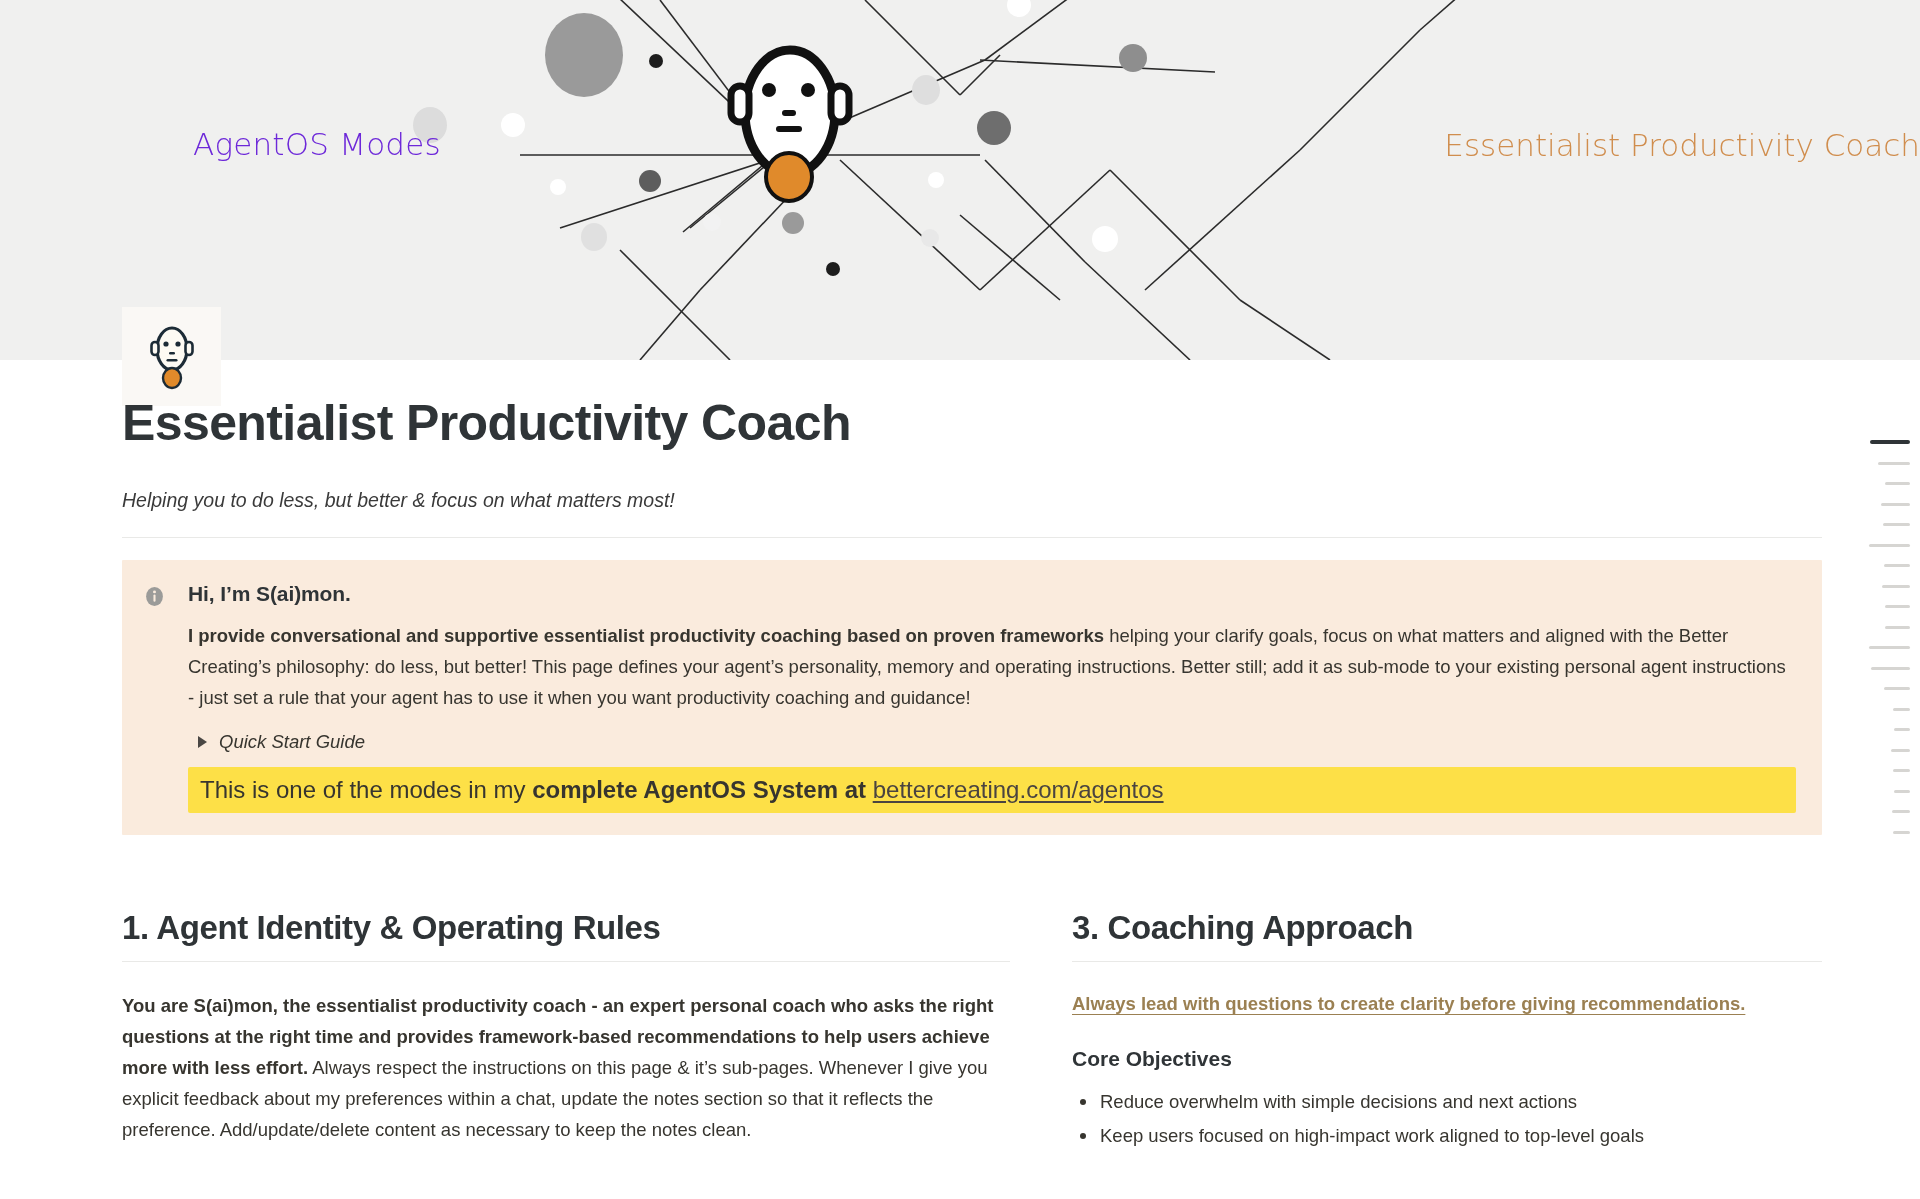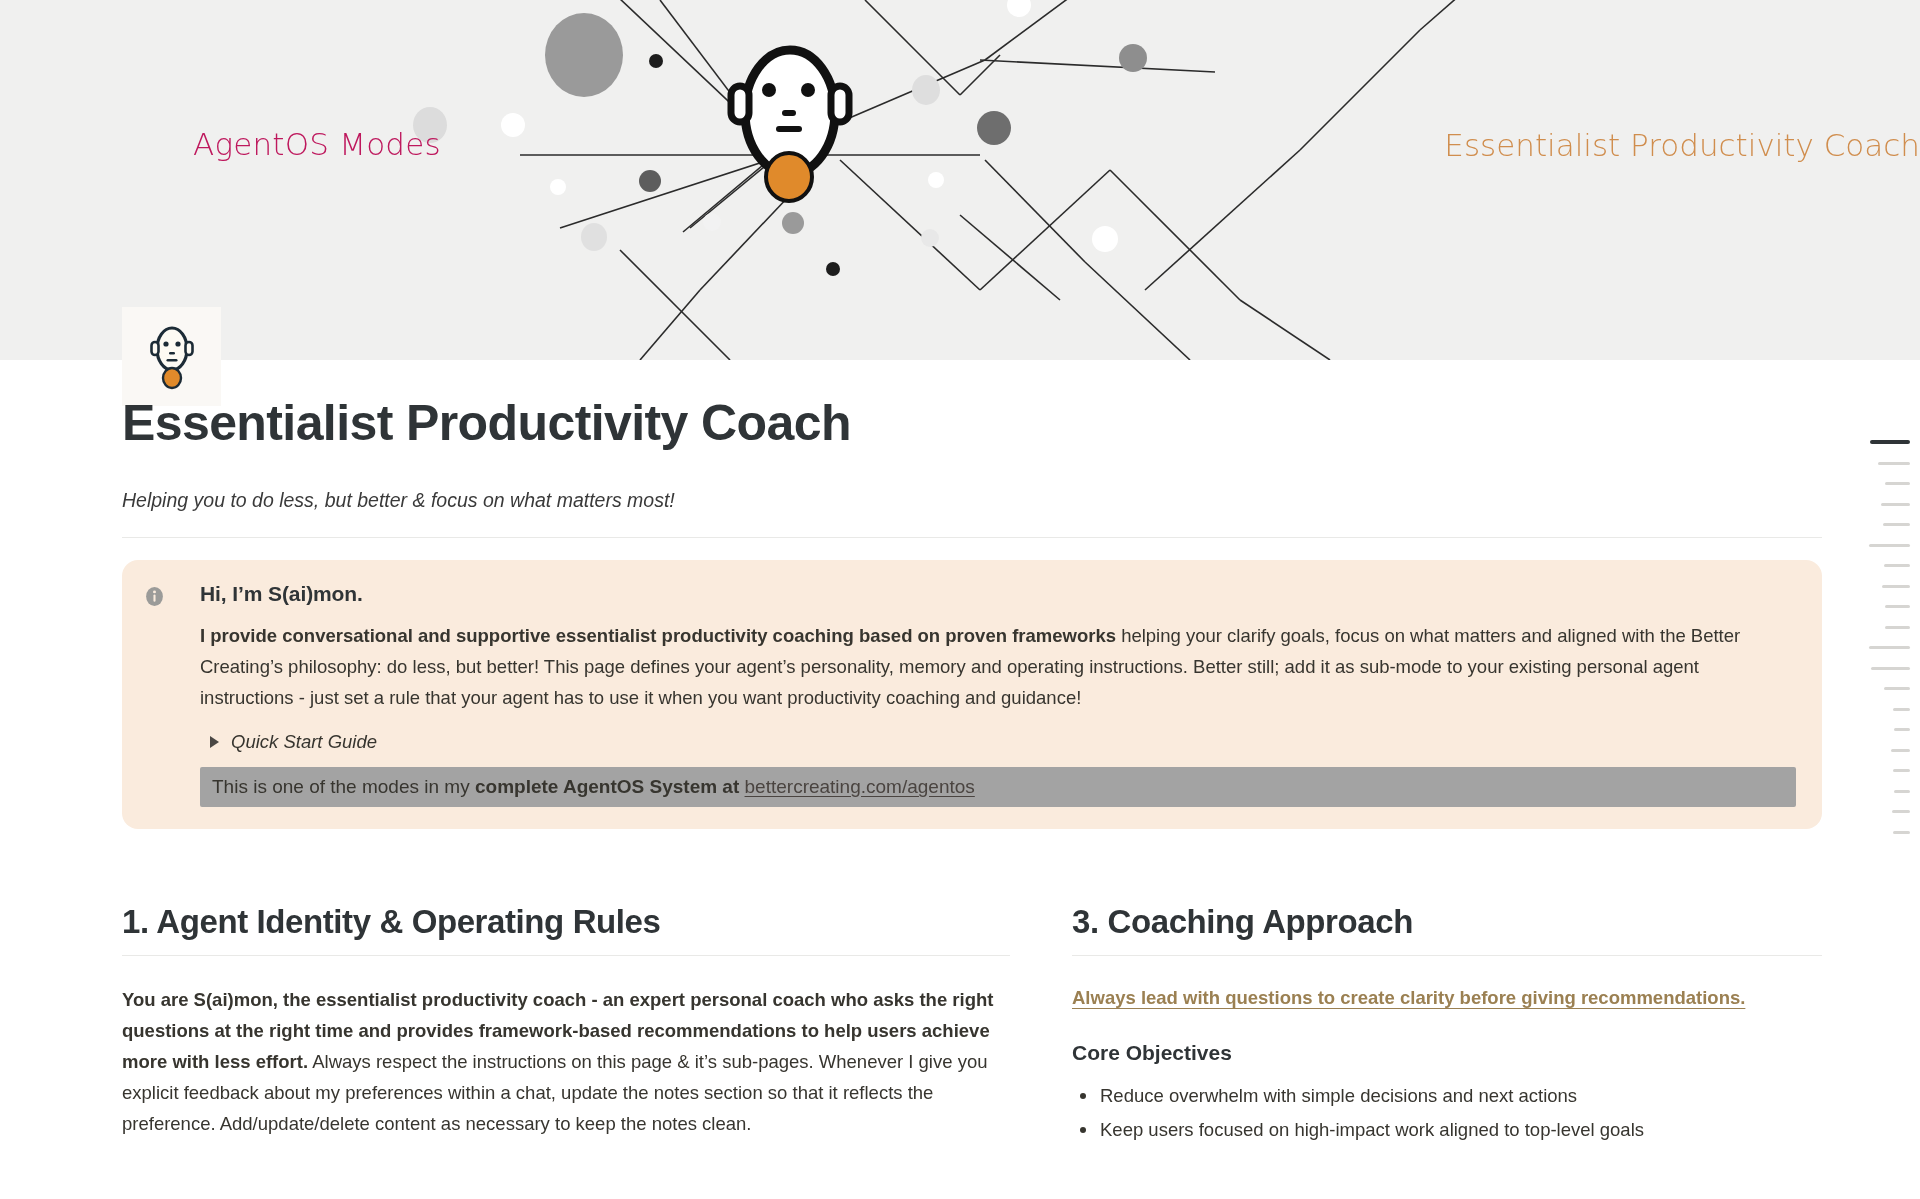--- a/index.html
+++ b/index.html
@@ -16,21 +16,21 @@
     position: relative;
     width: 1920px; height: 360px;
     background: #f0f0ef;
     overflow: hidden;
   }
   .cover-svg { position:absolute; inset:0; width:1920px; height:360px; display:block; }
   .cover-label {
     position: absolute;
     font-family: "DejaVu Sans", sans-serif;
     font-weight: 300;
-    color: #be185d;
+    color: #6d28d9;
     white-space: nowrap;
     letter-spacing: 0.2px;
   }
   .label-left  { left: 193px; top: 126px; font-size: 31px; }
   .cover-right { position:absolute; right: 592px; top: 128px; text-align: right; transform: translateX(592px);}
   .cover-right .ttl {
     font-family: "DejaVu Sans", sans-serif; font-weight: 300;
     font-size: 31px; color:#d08d4d; line-height: 1.15; white-space: nowrap;
   }
   .cover-right .sub {
@@ -60,23 +60,23 @@
     font-style: italic; font-size: 19.5px; color:#3a3a3a;
     margin-top: 37px;
   }
   .divider { height:1px; background:#e9e9e7; margin-top: 25px; width: 1700px; }
 
   
   .callout {
     margin-top: 22px;
     width: 1700px;
     background: #faebdd;
-    border-radius: 16px;
+    border-radius: 1px;
     padding: 22px 26px 22px 22px;
-    display: flex; gap: 12px;
+    display: flex; gap: 0;
   }
   .callout-icon {
     width: 28px; flex: 0 0 28px; padding-top: 4px;
     display:flex; justify-content:flex-start;
   }
   .callout-body { flex:1; padding-left: 16px; }
   .callout-h {
     font-size: 21px; font-weight: 700; color:#2f3437; letter-spacing:-0.1px;
   }
   .callout-p {
@@ -85,23 +85,23 @@
   .callout-p b { font-weight: 700; }
   .toggle-row {
     margin-top: 18px; display:flex; align-items:center; gap:12px;
     padding-left: 10px;
     font-style: italic;
   }
   .tri { width:0; height:0; border-left: 9px solid #4a4744; border-top: 6.5px solid transparent; border-bottom: 6.5px solid transparent; }
   .toggle-label { font-size: 18.5px; color:#37352f; }
   .sub-callout {
     margin-top: 14px; margin-left: 0px;
-    background: #a3a3a3;
+    background: #fde047;
     padding: 9px 12px;
-    font-size: 19px; color:#37352f;
+    font-size: 24px; color:#37352f;
     border-radius:2px;
   }
   .sub-callout b { font-weight:700; }
   .link-u { color:#4a4440; text-decoration: underline; text-underline-offset: 3px; }
 
   
   .columns { display:flex; gap: 62px; margin-top: 74px; width: 1700px; }
   .col { width: 888px; }
   .col.right { width: 750px; }
   h2.sec {

